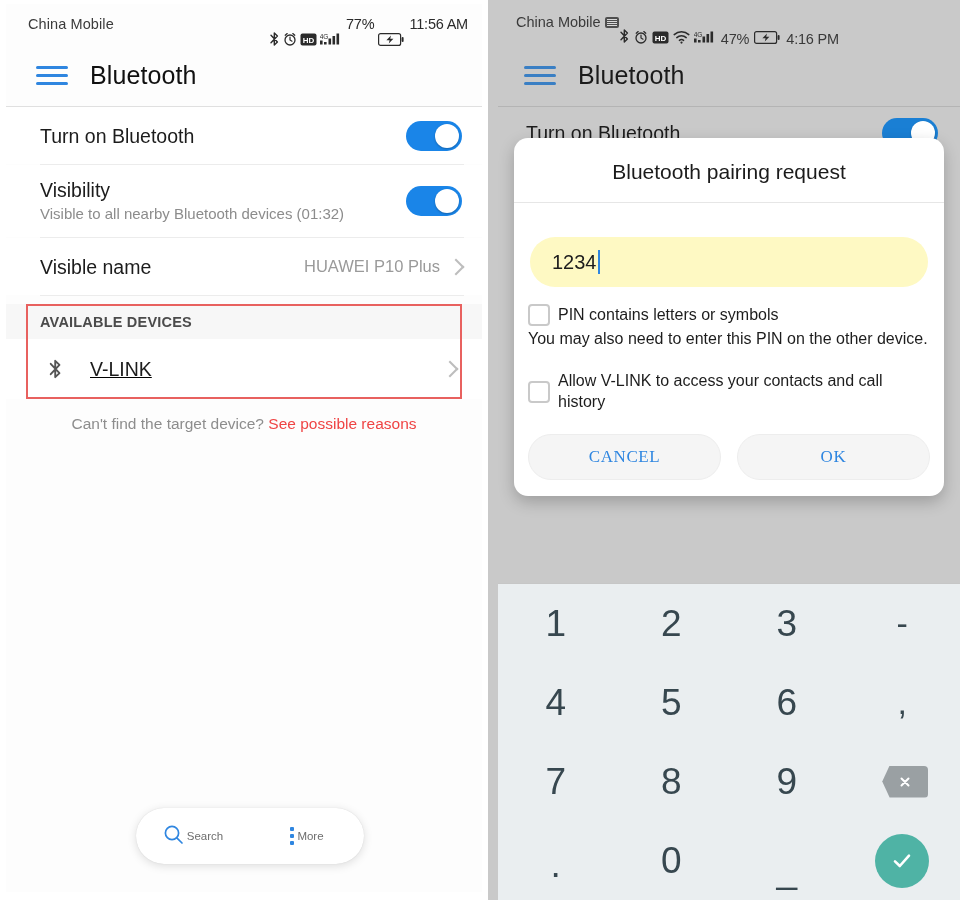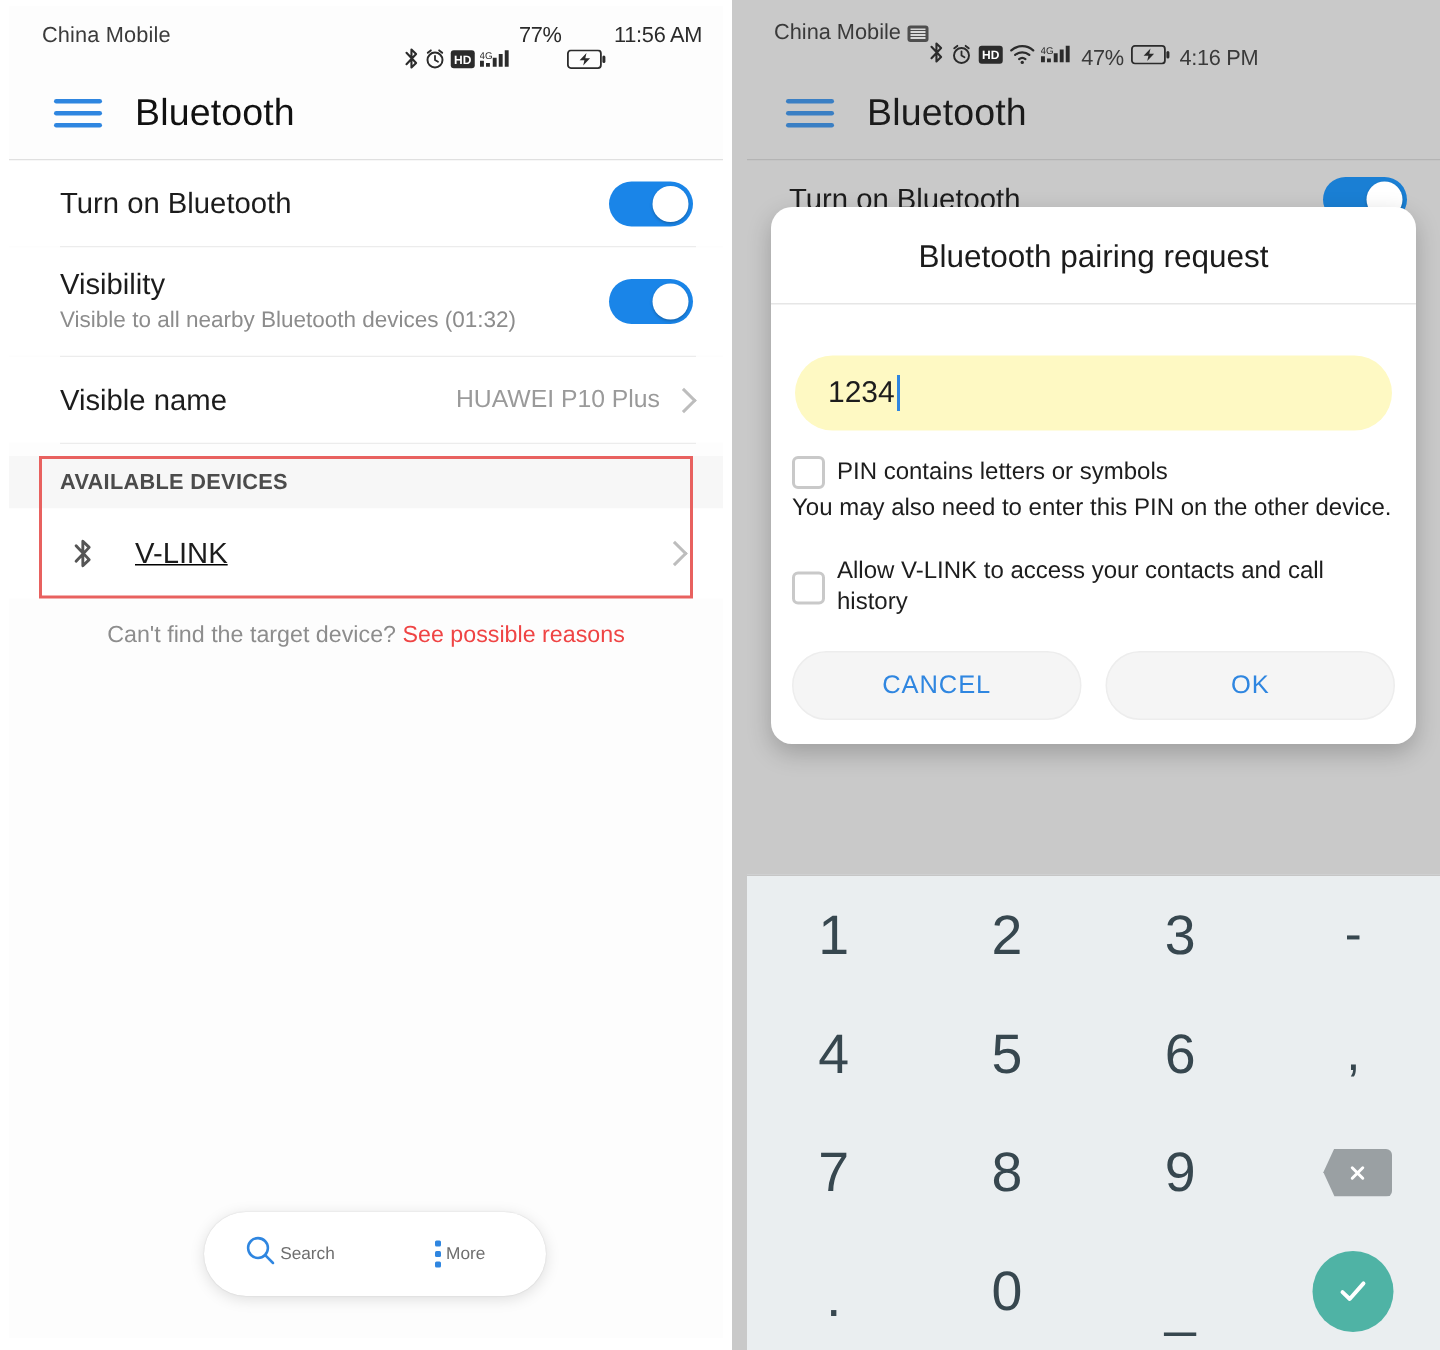--- a/index.html
+++ b/index.html
@@ -257,20 +257,21 @@
   .cblabel { font-size: 16px; color: #1d1d1d; line-height: 21px; }
   .dlg-note {
     padding: 2px 14px 0;
     font-size: 16px; color: #1d1d1d; line-height: 22px;
   }
   .cbrow.second { margin-top: 20px; }
   .cbrow.second .cblabel { max-width: 340px; }
   .dlg-buttons {
     display: flex; gap: 16px;
     padding: 22px 14px 2px;
+    font-family: Liberation Serif, serif;
   }
   .dlg-btn {
     flex: 1 1 50%;
     height: 46px;
     border-radius: 23px;
     background: #f5f5f5;
     border: 1px solid #ededed;
     display: flex; align-items: center; justify-content: center;
     font-size: 17px; color: #2f86e0; letter-spacing: .6px;
     cursor: pointer;

